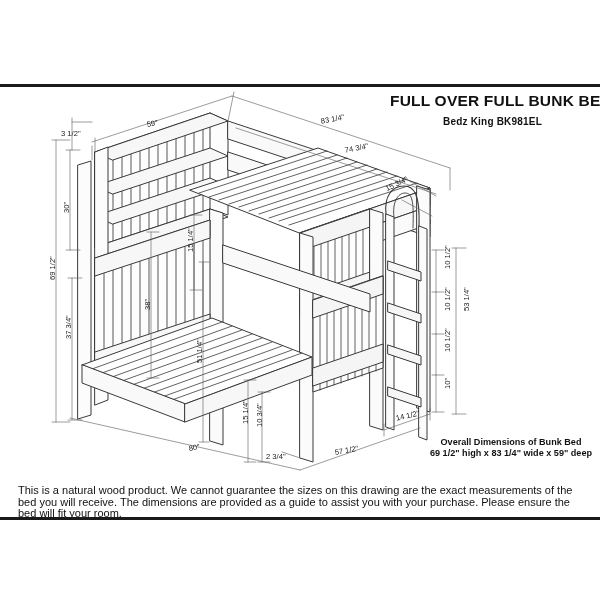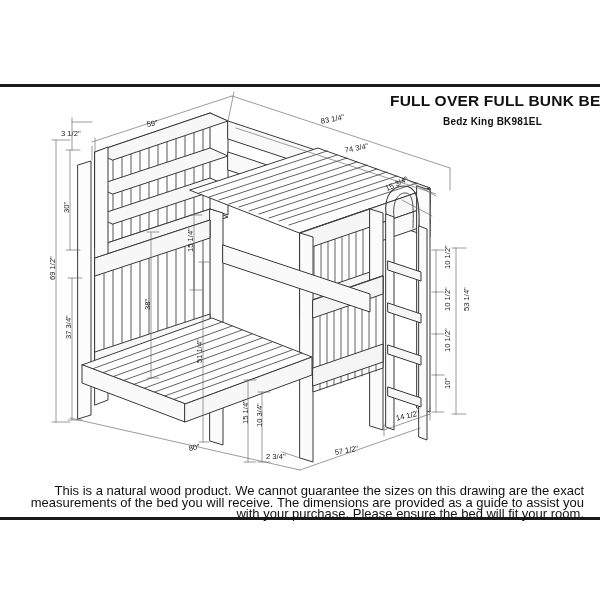--- a/index.html
+++ b/index.html
@@ -10,21 +10,21 @@
   #rule-top{top:84px;}
   #rule-bottom{top:517px;}
   #drawing{position:absolute;left:0;top:0;width:600px;height:600px;}
   .ttl{position:absolute;text-align:center;font-weight:bold;color:#111;
        letter-spacing:.2px;white-space:nowrap;}
   #title-main{left:390px;top:92px;width:205px;font-size:15.5px;}
   #title-sub{left:390px;top:116px;width:205px;font-size:10px;}
   #overall{position:absolute;left:425px;top:437px;width:172px;
            text-align:center;font-size:9.1px;font-weight:bold;line-height:11.4px;}
   #disclaimer{position:absolute;left:18px;top:485px;width:566px;
-              text-align:right;font-size:13px;line-height:11.6px;color:#111;}
+              text-align:left;font-size:11px;line-height:11.6px;color:#111;}
   .dim{position:absolute;font-size:7.6px;color:#1a1a1a;white-space:nowrap;
        font-family:"Liberation Sans",sans-serif;}
 </style>
 </head>
 <body>
 
 <div id="sheet">
 
   <div class="rule" id="rule-top"></div>
   <div class="rule" id="rule-bottom"></div>
@@ -182,20 +182,24 @@
         <path d="M300,470 L420,428"></path>
 
         <path d="M384,430 L430,414 M384,424 L384,436 M430,408 L430,420"></path>
       </g>
     </g>
   </svg>
 
   <div class="ttl" id="title-main">FULL OVER FULL BUNK BED</div>
   <div class="ttl" id="title-sub">Bedz King BK981EL</div>
 
+  <div id="overall">
+    <div>Overall Dimensions of Bunk Bed</div>
+    <div>69 1/2" high x 83 1/4" wide x 59" deep</div>
+  </div>
 
   <div id="disclaimer">
     <span>This is a natural wood product. We cannot guarantee the sizes on this drawing are the exact measurements of the bed you will receive.</span>
     <span>The dimensions are provided as a guide to assist you with your purchase. Please ensure the bed will fit your room.</span>
   </div>
 
   <div id="dim-layer">
       <span class="dim" style="left: 61px; top: 129px; transform: rotate(0deg); transform-origin: left top;">3 1/2"</span>
       <span class="dim" style="left: 146px; top: 120px; transform: rotate(-10deg); transform-origin: left top;">59"</span>
       <span class="dim" style="left: 320px; top: 117px; transform: rotate(-11deg); transform-origin: left top;">83 1/4"</span>

